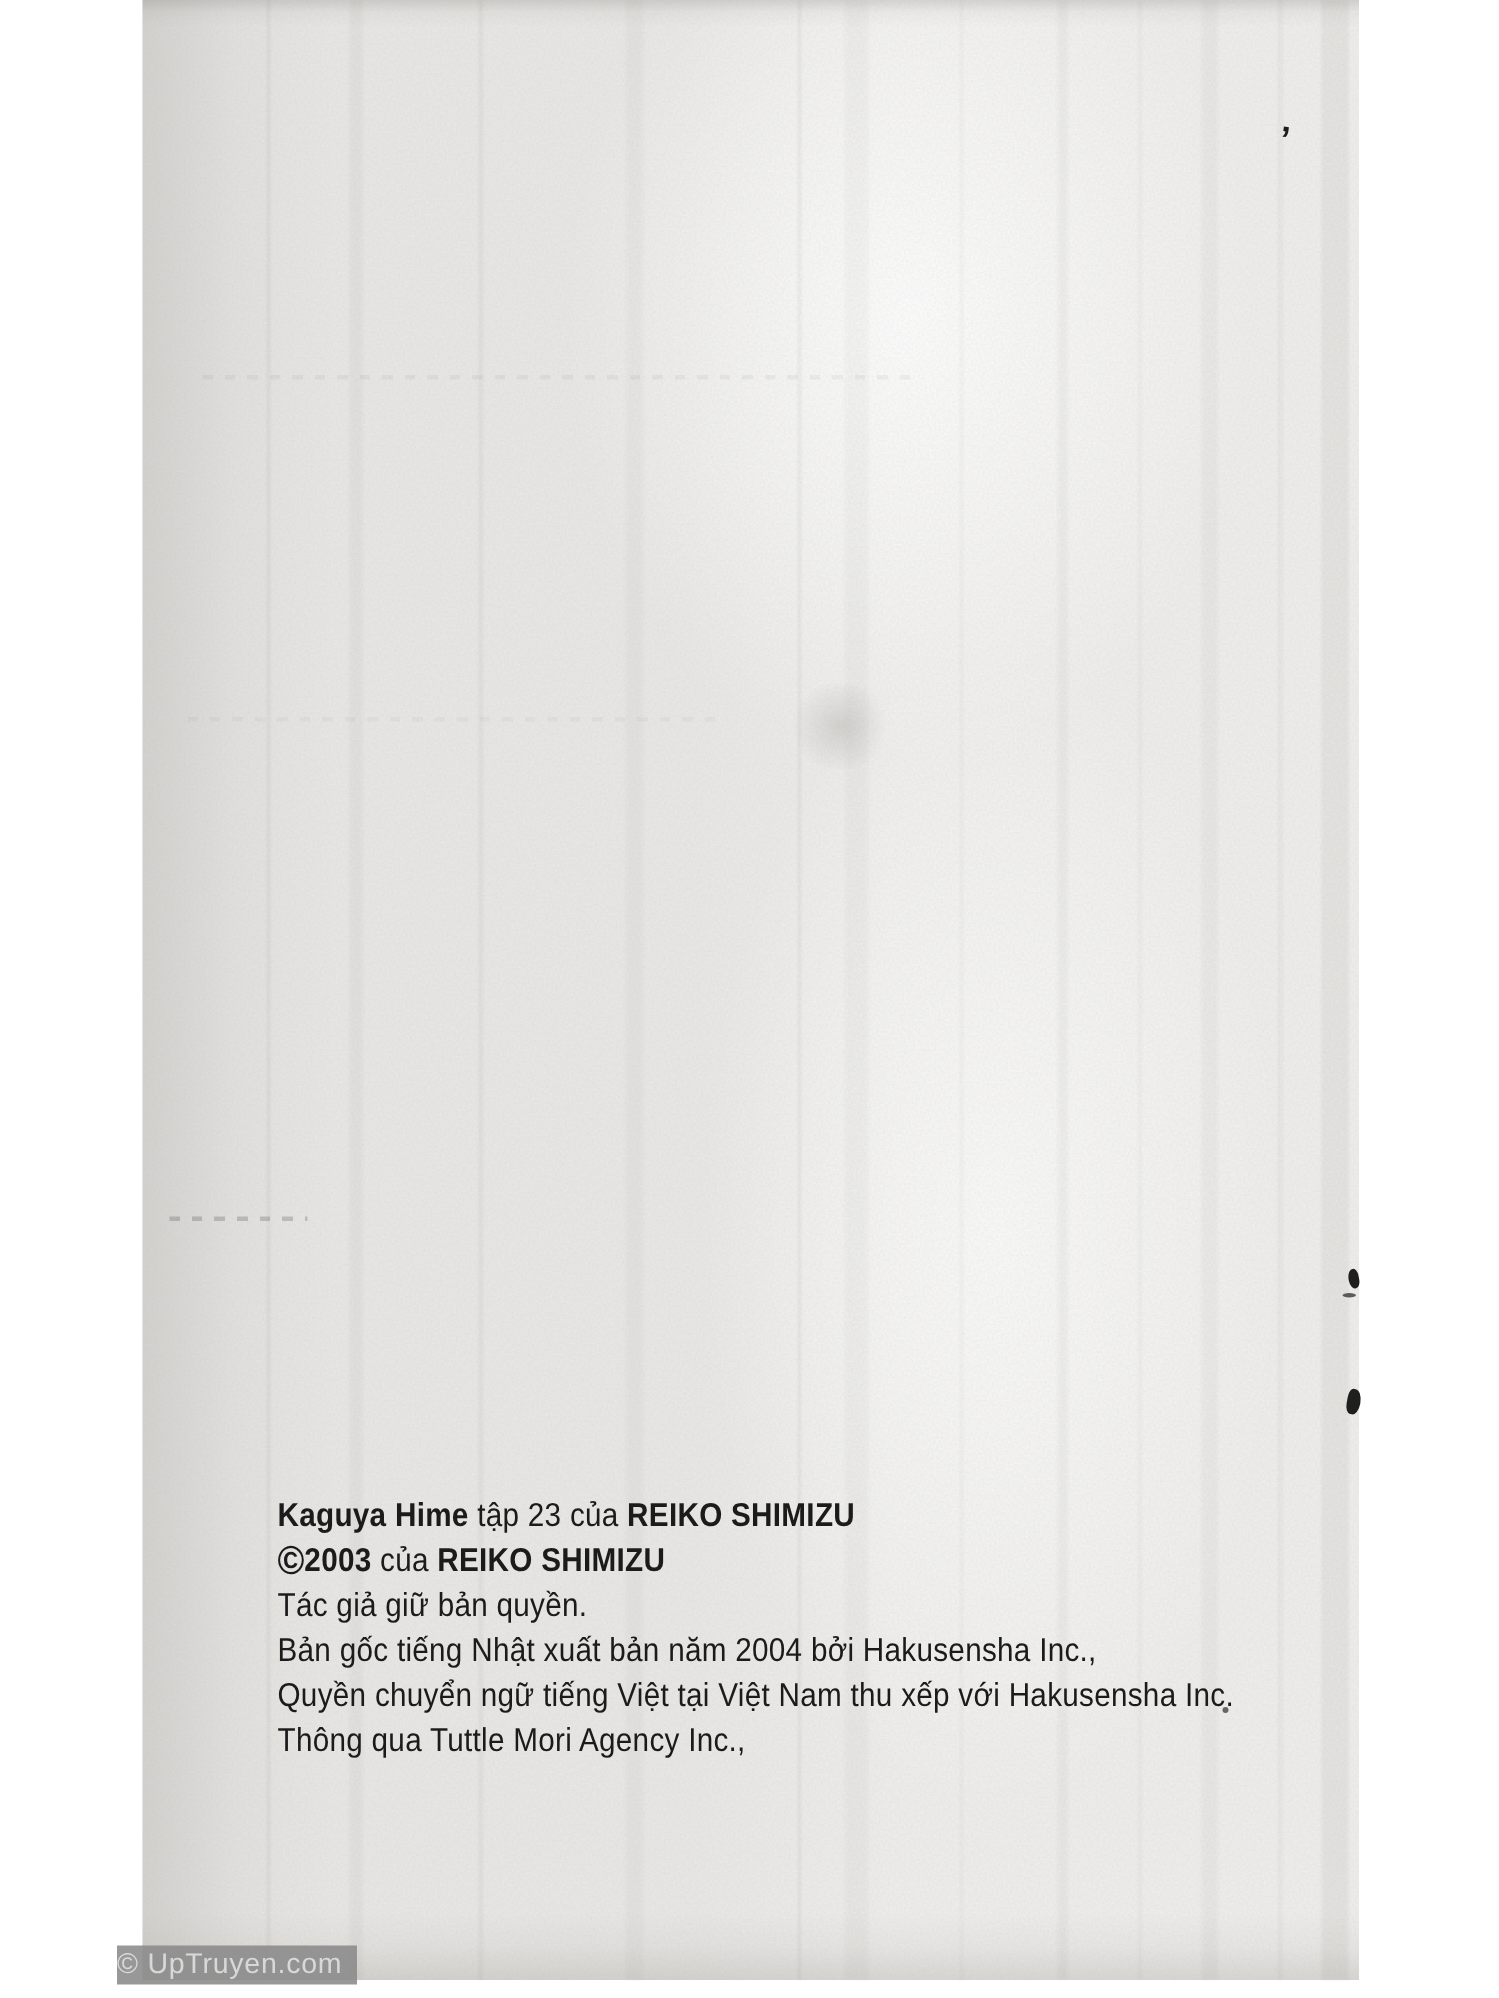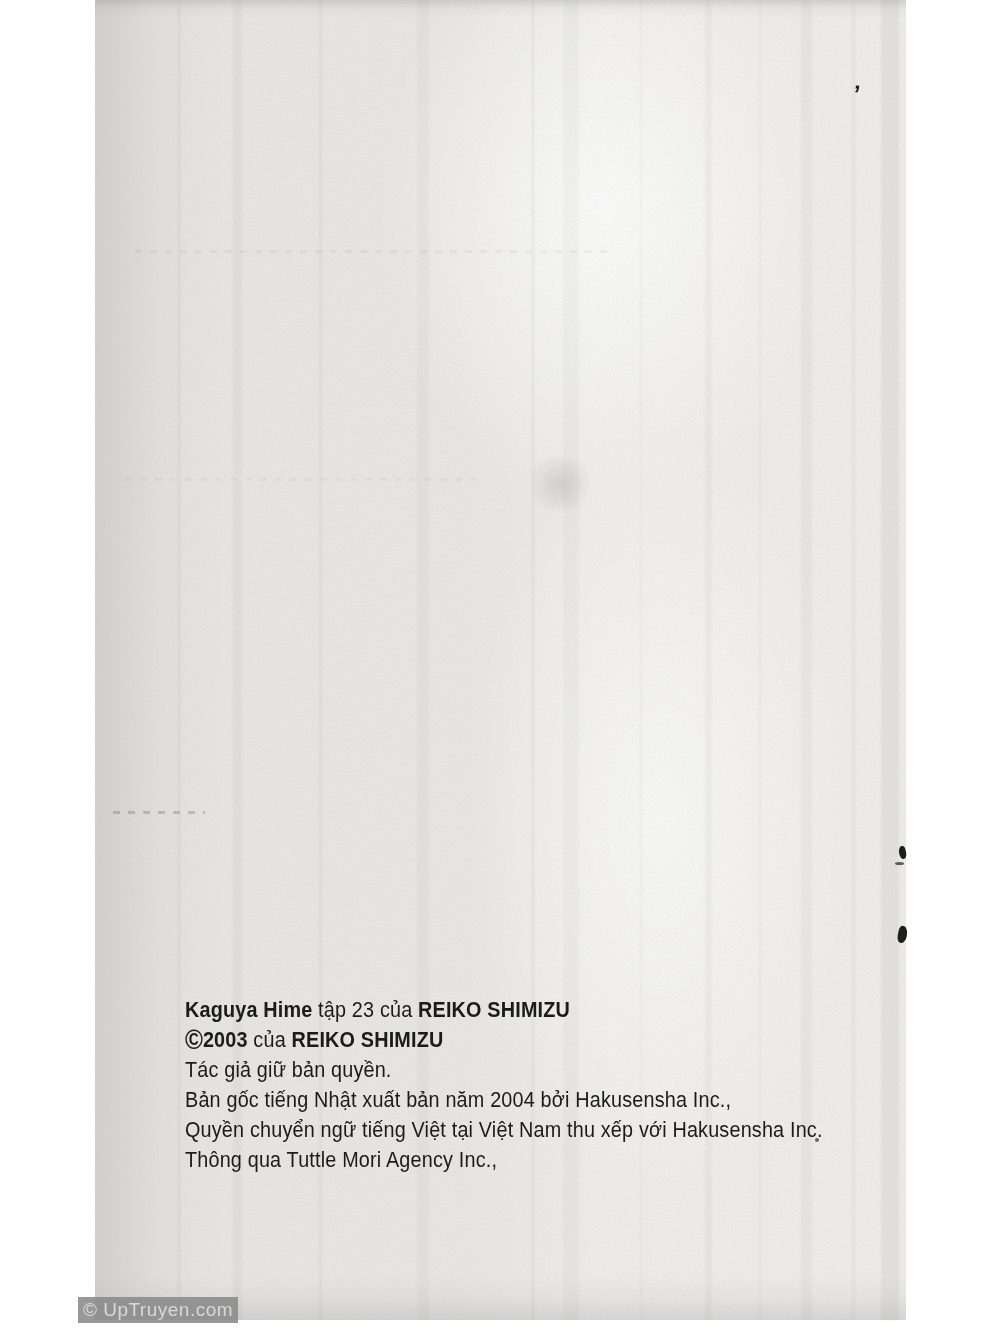--- a/index.html
+++ b/index.html
@@ -52,21 +52,20 @@
   .colophon p{margin:0;padding:0;font-weight:400;}
   .colophon strong{font-weight:700;}
   .copyright-symbol{font-size:27px;font-weight:700;vertical-align:-2px;letter-spacing:0;}
   .year{font-weight:700;}
   
   .watermark{
     position:absolute;left:78px;top:1297px;width:160px;height:26px;
     background:rgba(138,138,138,0.88);
     color:#d8d8d8;
     font-size:19px;line-height:26px;
-    text-align:center;
     letter-spacing:0.5px;
   }
 </style>
 </head>
 <body>
 
 <div class="canvas">
 
   <div class="paper">
 

